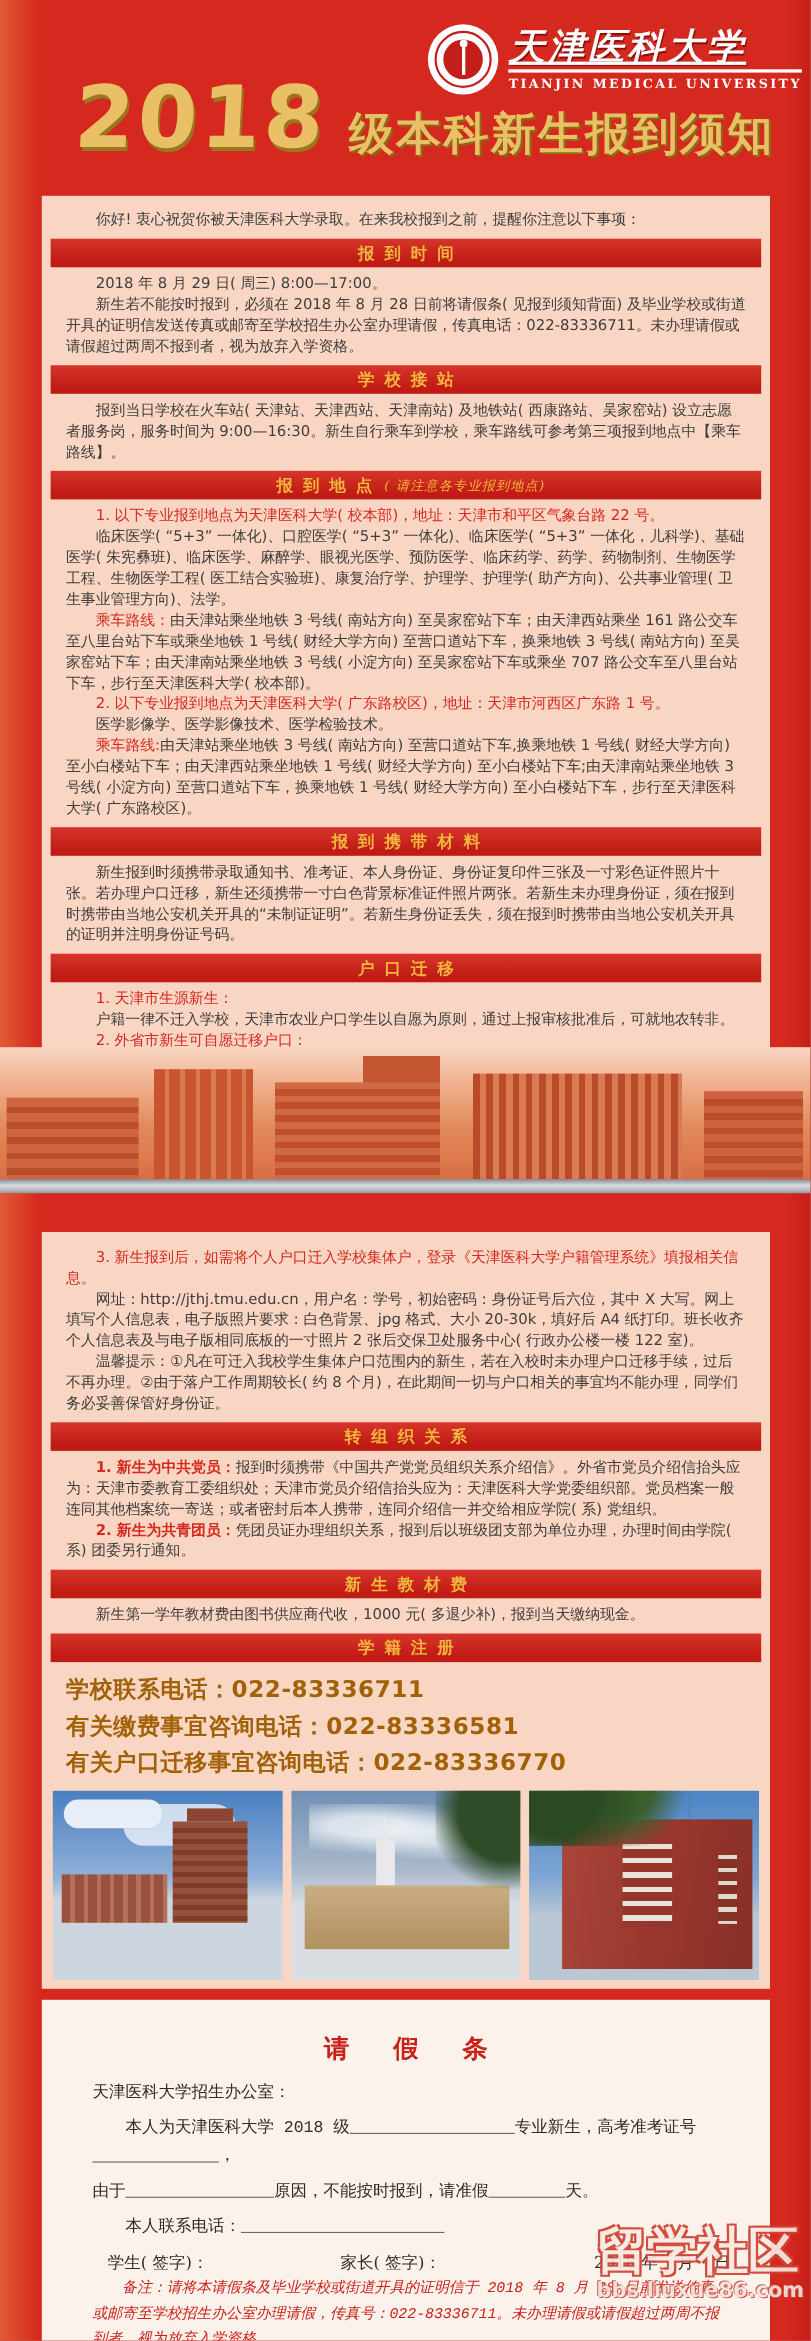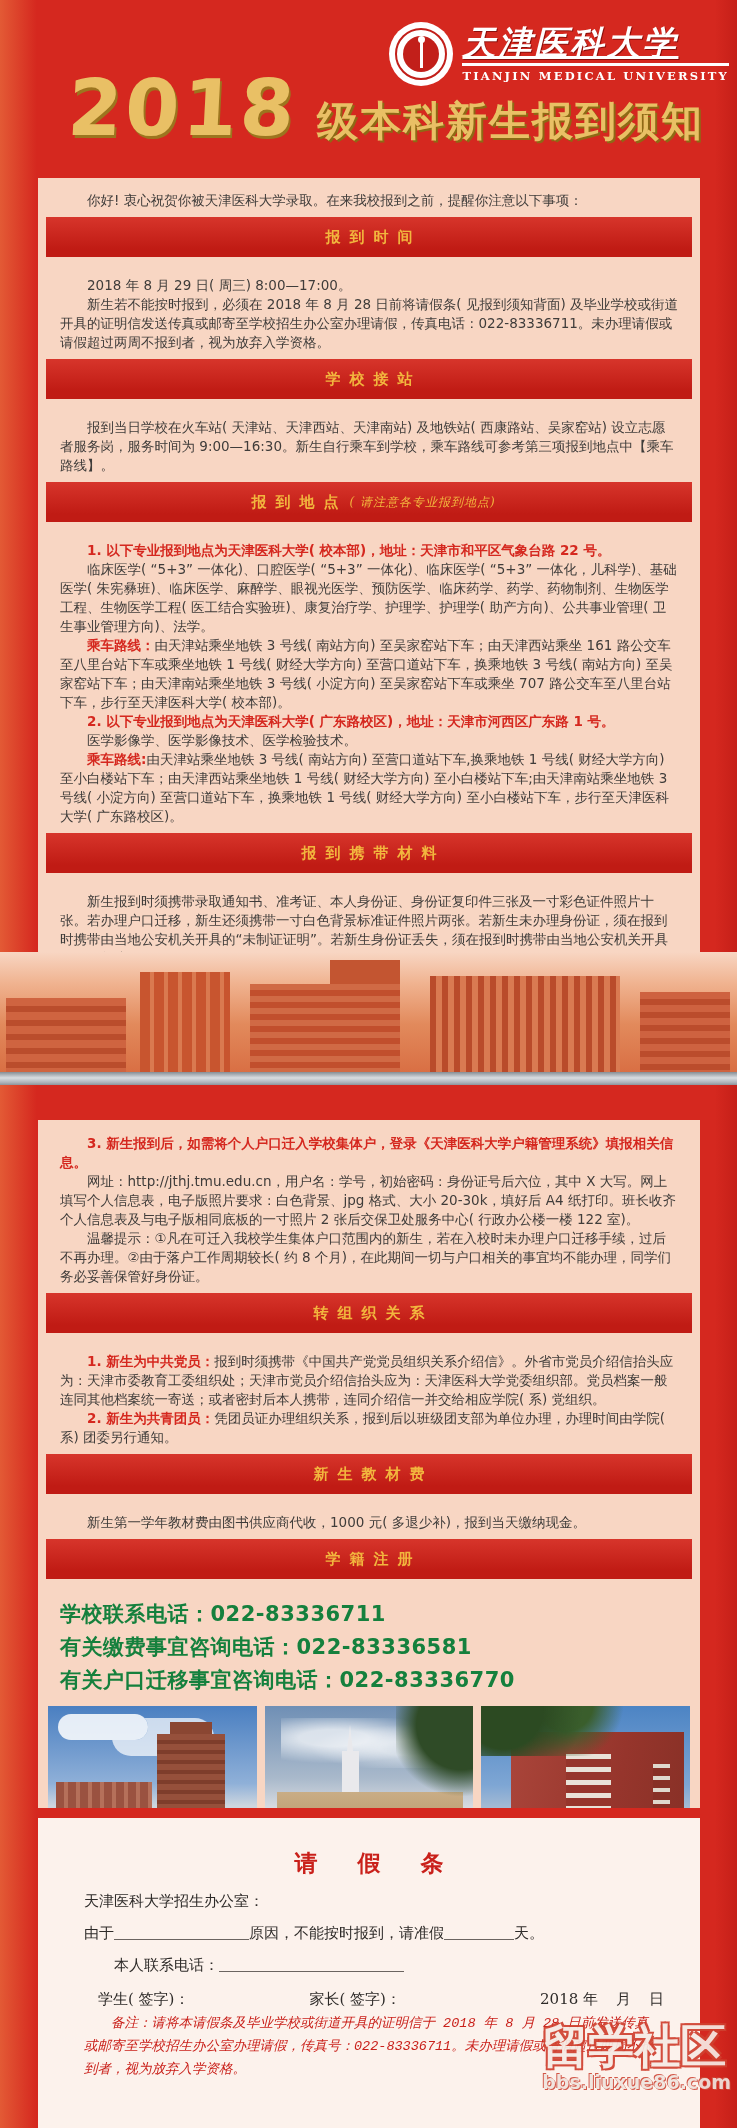--- a/index.html
+++ b/index.html
@@ -22,46 +22,46 @@
     font-family:"DejaVu Serif","Liberation Serif",serif;}
   .title-row{position:absolute;top:74px;left:68px;display:flex;align-items:flex-end;gap:20px;}
   .year{font-size:78px;font-weight:800;color:#e9c065;line-height:.88;letter-spacing:3px;
     text-shadow:2px 3px 0 #9c751f;transform:skewX(-3deg);}
   .title-zh{font-size:41px;font-weight:800;color:#e9c065;letter-spacing:2px;line-height:1.05;
     text-shadow:2px 2px 0 #8d6a15;}
   .content{position:absolute;left:38px;right:37px;top:178px;bottom:0;background:#f8d6c3;
     padding:13px 22px 0;box-sizing:border-box;color:#3f3c3a;font-size:13.5px;line-height:19px;overflow:hidden;}
   .content p,.content2 p{margin:0;}
   .ind{text-indent:2em;}
-  .banner{background:linear-gradient(180deg,#d7352b 0%,#c01b14 80%);margin:7px -14px 19px;height:40px;
+  .banner{background:linear-gradient(180deg,#d7352b 0%,#c01b14 80%);margin:7px -14px 6px;height:26px;
     display:flex;align-items:center;justify-content:center;color:#f2b63e;font-weight:bold;
     font-size:15px;letter-spacing:9px;text-indent:9px;}
   .banner .sub{font-size:12px;letter-spacing:1px;font-style:italic;text-indent:0;margin-left:2px;
     font-family:"DejaVu Serif","Liberation Serif",serif;font-weight:normal;color:#f2b63e;}
-  .red{color:#d5281f;font-weight:bold;}
+  .red{color:#d5281f;}
   .rb{color:#d5281f;font-weight:bold;}
   
   .skyline{position:absolute;left:0;bottom:0;width:737px;height:120px;overflow:hidden;
     background:linear-gradient(180deg,#f8d6c3 0%,#f0b390 26%,#e28a5c 60%,#d96f44 100%);}
   .bld{position:absolute;bottom:0;}
   .b1{left:6px;width:120px;height:74px;background:repeating-linear-gradient(180deg,#cf6440 0 8px,#ba4d2c 8px 14px);}
   .b2{left:140px;width:90px;height:100px;background:repeating-linear-gradient(90deg,#c8552f 0 10px,#da7a50 10px 14px);}
   .b3{left:250px;width:150px;height:88px;background:repeating-linear-gradient(180deg,#d06a45 0 6px,#c14f2d 6px 12px);}
   .b4{left:430px;width:190px;height:96px;background:repeating-linear-gradient(90deg,#b94b2b 0 6px,#d97a52 6px 12px);}
   .b5{left:640px;width:90px;height:80px;background:repeating-linear-gradient(180deg,#ce6240 0 7px,#bb4c2c 7px 13px);}
   .b6{left:330px;width:70px;height:112px;background:#c35531;}
   
   .divider{position:absolute;top:1072px;left:0;width:737px;height:13px;
     background:linear-gradient(180deg,#868d94 0%,#d9dde1 45%,#aeb4ba 80%,#8d949b 100%);}
   
   .page2{position:absolute;top:1085px;left:0;width:737px;height:1043px;
     background:linear-gradient(90deg,#e35a35 0%,#d5281f 5%,#d5281f 97%,#c51f18 100%);}
   .content2{position:absolute;left:38px;right:37px;top:35px;height:688px;background:#f8d6c3;
     padding:14px 22px 0;box-sizing:border-box;color:#3f3c3a;font-size:13.5px;line-height:19px;overflow:hidden;}
-  .phones{color:#15803d;font-weight:bold;font-size:21px;line-height:33px;letter-spacing:.5px;margin-top:9px;}
+  .phones{color:#a16207;font-weight:bold;font-size:21px;line-height:33px;letter-spacing:.5px;margin-top:9px;}
   .photos{display:flex;gap:8px;margin:9px -12px 0;height:172px;}
   .ph{flex:1;position:relative;overflow:hidden;background:#7d9cc2;}
   
   .ph1{background:linear-gradient(180deg,#4a7fc1 0%,#8fb0d8 45%,#cdd6df 58%);}
   .ph1 .cloud{position:absolute;top:8px;left:10px;width:90px;height:26px;border-radius:14px;background:rgba(255,255,255,.85);box-shadow:60px 10px 0 6px rgba(255,255,255,.7);}
   .ph1 .tower{position:absolute;left:52%;top:16%;width:33%;bottom:30%;
     background:repeating-linear-gradient(180deg,#96503b 0 6px,#7e3d2b 6px 10px);}
   .ph1 .tower:after{content:"";position:absolute;left:20%;top:-12px;width:60%;height:12px;background:#8a4632;}
   .ph1 .wing{position:absolute;left:4%;top:44%;width:46%;bottom:30%;
     background:repeating-linear-gradient(90deg,#9a5240 0 8px,#b5705a 8px 12px);}
@@ -230,20 +230,21 @@
               <div class="win2"></div>
             </div>
             <div class="foliage"></div>
         </div>
       </div>
     </div>
 
     <div class="slip">
       <div class="slip-title">请 假 条</div>
       <p>天津医科大学招生办公室：</p>
+      <p class="ind"><span>本人为天津医科大学 2018 级</span><span class="blank bl150"></span><span>专业新生，高考准考证号</span><span class="blank bl115"></span><span>，</span></p>
       <p><span>由于</span><span class="blank bl135"></span><span>原因，不能按时报到，请准假</span><span class="blank bl70"></span><span>天。</span></p>
       <p class="ind"><span>本人联系电话：</span><span class="blank bl185"></span></p>
       <div class="sign-row">
         <span class="s1">学生( 签字)：</span>
         <span class="s2">家长( 签字)：</span>
         <span class="date-grp">
           <span>2018 年</span>
           <span>月</span>
           <span>日</span>
         </span>

